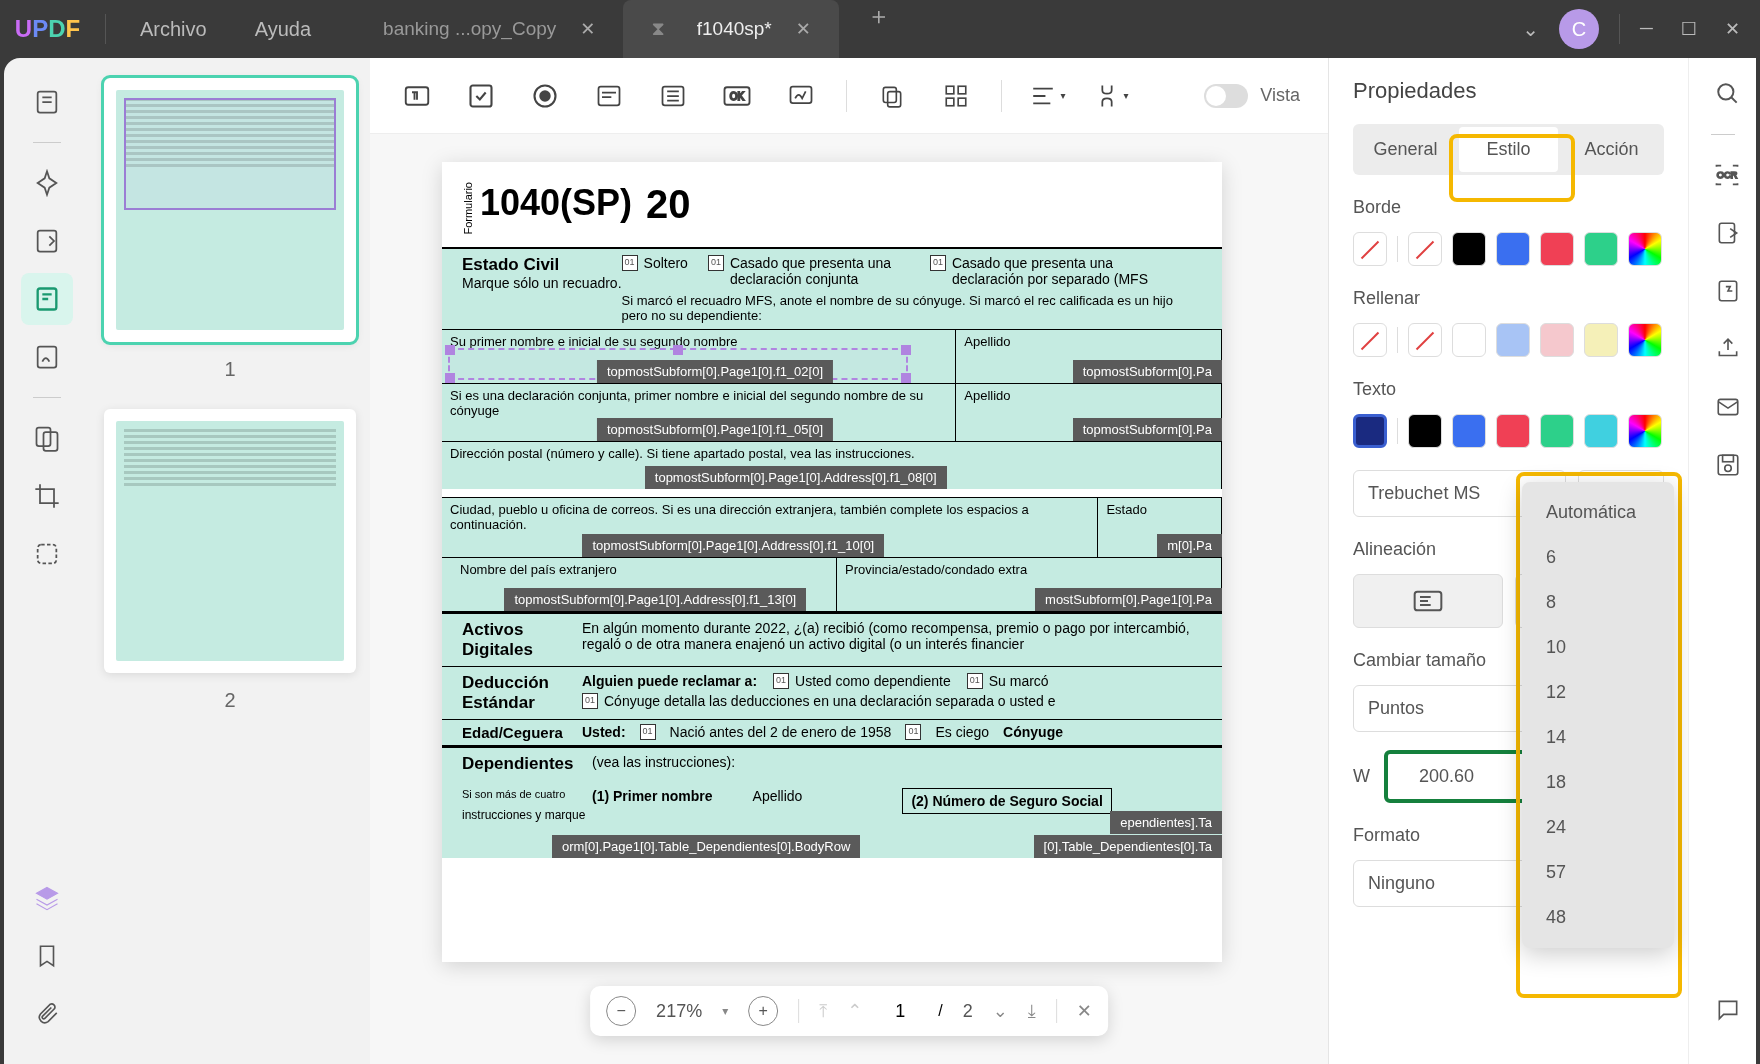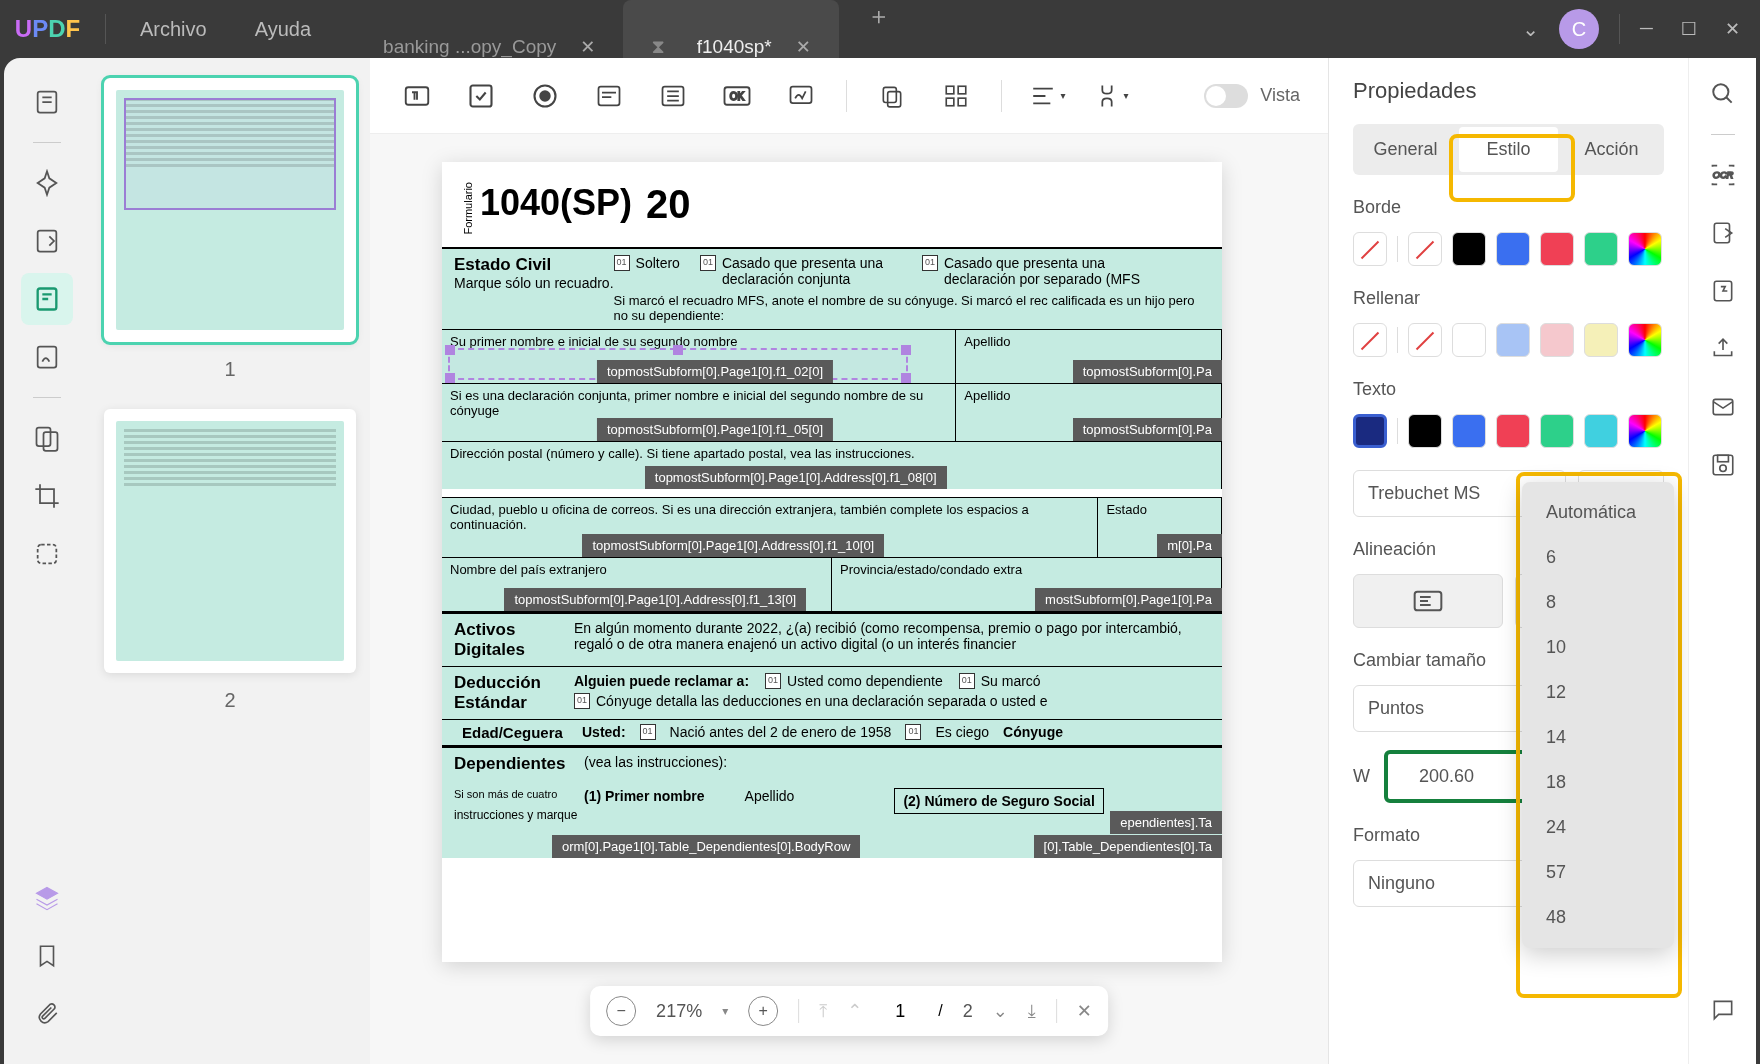--- a/index.html
+++ b/index.html
@@ -6,21 +6,21 @@
 body { background: #3a3a3a; width: 1760px; height: 1064px; overflow: hidden; }
 
 .titlebar { height: 58px; background: #3a3a3a; display: flex; align-items: center; color: #bbb; }
 .logo { width: 95px; display: flex; align-items: center; justify-content: center; font-weight: bold; font-size: 24px; }
 .logo span:nth-child(1) { color: #c96cf5; }
 .logo span:nth-child(2) { color: #6c8af5; }
 .logo span:nth-child(3) { color: #4cd3b0; }
 .logo span:nth-child(4) { color: #ffc44c; }
 .menu-item { padding: 0 24px; font-size: 20px; cursor: pointer; }
 .tabs { display: flex; margin-left: 20px; }
-.tab { padding: 0 28px; height: 58px; display: flex; align-items: flex-end; font-size: 19px; color: #999; position: relative; border-radius: 8px 8px 0 0; }
+.tab { padding: 0 28px; height: 58px; display: flex; align-items: center; font-size: 19px; color: #999; position: relative; border-radius: 8px 8px 0 0; }
 .tab.active { background: #4a4a4a; color: #eee; }
 .tab-close { margin-left: 24px; color: #aaa; cursor: pointer; font-size: 18px; }
 .tab-new { margin-left: 12px; color: #aaa; font-size: 24px; cursor: pointer; padding: 0 16px; }
 .tab-controls { margin-left: auto; display: flex; align-items: center; gap: 20px; padding-right: 20px; }
 .avatar { width: 40px; height: 40px; border-radius: 50%; background: #b89ae8; color: #fff; display: flex; align-items: center; justify-content: center; font-size: 20px; }
 .win-controls { display: flex; gap: 28px; color: #bbb; font-size: 18px; }
 
 .app-body { display: flex; height: calc(1064px - 58px); background: #f2f2f2; border-radius: 16px 16px 0 0; margin: 0 4px; }
 
 .left-rail { width: 86px; display: flex; flex-direction: column; align-items: center; padding-top: 18px; gap: 6px; }
@@ -53,21 +53,21 @@
 
 .form-header { display: flex; align-items: flex-start; padding: 0 20px 12px; }
 .form-number-wrap { display: flex; align-items: flex-start; }
 .form-vertical { writing-mode: vertical-rl; transform: rotate(180deg); font-size: 11px; margin-right: 6px; }
 .form-number { font-size: 36px; font-weight: bold; }
 .form-title-block { flex: 1; padding-left: 20px; background: #c5ebe1; padding: 8px 14px; margin-left: 10px; }
 .dept { font-size: 13px; }
 .form-title { font-size: 21px; font-weight: bold; line-height: 1.2; margin-top: 4px; }
 .year { font-size: 40px; font-weight: bold; margin-left: 14px; }
 
-.form-section { border-top: 2px solid #000; padding: 6px 12px; display: flex; background: #c5ebe1; }
+.form-section { border-top: 2px solid #000; padding: 6px 20px; display: flex; background: #c5ebe1; }
 .section-label { font-weight: bold; font-size: 17px; width: 130px; flex-shrink: 0; }
 .section-sub { font-size: 14px; }
 .section-content { flex: 1; font-size: 14px; }
 .checkbox-row { display: flex; gap: 20px; flex-wrap: wrap; }
 .checkbox-item { display: flex; gap: 6px; align-items: flex-start; }
 .cb { width: 16px; height: 16px; border: 1.5px solid #333; background: #fff; flex-shrink: 0; position: relative; }
 .cb-num { position: absolute; font-size: 9px; left: 2px; top: 1px; color: #555; }
 
 .form-row { border-top: 1px solid #000; display: flex; background: #c5ebe1; }
 .form-cell { border-right: 1px solid #000; padding: 4px 8px 2px; flex: 1; position: relative; }
@@ -113,21 +113,21 @@
 .dim-row { display: flex; gap: 14px; align-items: center; margin-bottom: 22px; }
 .dim-label { font-size: 18px; color: #555; }
 .dim-input { flex: 1; border: 4px solid #15803d; border-radius: 6px; padding: 12px 31px; font-size: 18px; color: #555; position: relative; }
 .spinner { position: absolute; right: 8px; top: 50%; transform: translateY(-50%); display: flex; flex-direction: column; font-size: 8px; color: #888; }
 
 .dropdown-panel { position: absolute; background: #e5e5e5; border-radius: 8px; box-shadow: 0 6px 24px rgba(0,0,0,0.2); width: 152px; z-index: 100; padding: 8px 0; }
 .dropdown-item { padding: 12px 24px; font-size: 18px; color: #555; cursor: pointer; }
 .highlight-dropdown { top: 414px; right: 6px; width: 166px; height: 526px; }
 
 .right-rail { width: 68px; display: flex; flex-direction: column; align-items: center; padding-top: 18px; gap: 22px; background: #fff; border-left: 1px solid #eee; }
-.right-rail-icon { width: 36px; height: 36px; display: flex; align-items: center; justify-content: center; cursor: pointer; color: #555; font-style: italic; }
+.right-rail-icon { width: 36px; height: 36px; display: flex; align-items: center; justify-content: flex-end; cursor: pointer; color: #555; }
 .right-rail-divider { width: 24px; height: 1px; background: #ccc; }
 </style>
 </head>
 <body>
 
 <div class="titlebar">
   <div class="logo">
     <span>U</span>
       <span>P</span>
       <span>D</span>
@@ -434,21 +434,21 @@
           <div class="form-cell" style="flex:3;">
               <div class="cell-label">Ciudad, pueblo u oficina de correos. Si es una dirección extranjera, también complete los espacios a continuación.</div>
             </div>
           <div class="form-cell" style="flex:0.5;">
               <div class="cell-label">Estado</div>
             </div>
           <div class="field-overlay" style="left:18%;">topmostSubform[0].Page1[0].Address[0].f1_10[0]</div>
           <div class="field-overlay" style="left:auto;right:0;">m[0].Pa</div>
         </div>
 
-        <div class="form-row" style="height:54px;position:relative;">
+        <div class="form-row" style="height:54px;position:relative;padding-left:10px;">
           <div class="form-cell">
               <div class="cell-label">Nombre del país extranjero</div>
             </div>
           <div class="form-cell">
               <div class="cell-label">Provincia/estado/condado extra</div>
             </div>
           <div class="field-overlay" style="left:8%;">topmostSubform[0].Page1[0].Address[0].f1_13[0]</div>
           <div class="field-overlay" style="left:auto;right:0;">mostSubform[0].Page1[0].Pa</div>
         </div>
 

